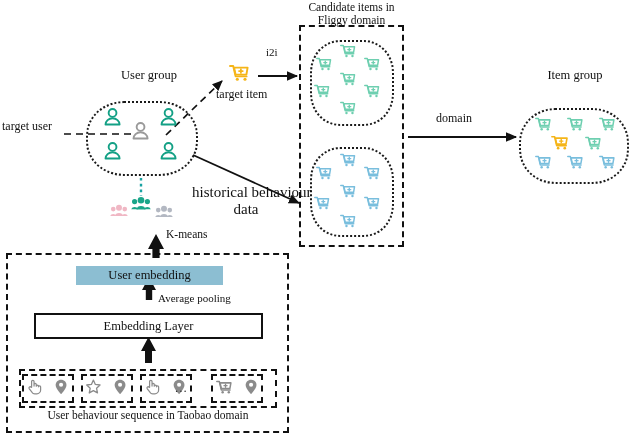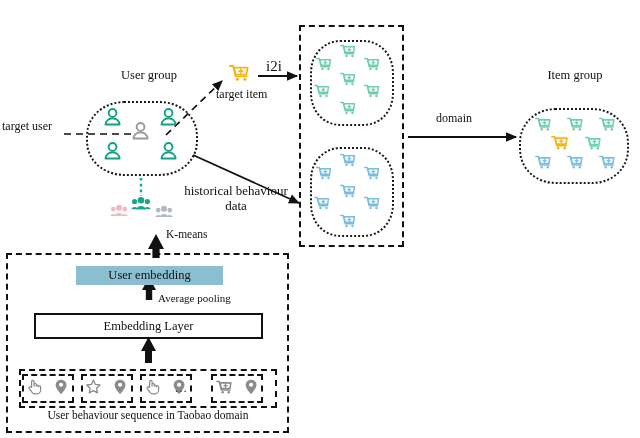--- a/index.html
+++ b/index.html
@@ -35,22 +35,22 @@
       border:2px solid #111;background:#fff;box-sizing:border-box;}
   #behaviour-seq-box{position:absolute;left:19px;top:369px;width:258px;height:39px;
       border:2.2px dashed #111;box-sizing:border-box;}
   .beh-item{position:absolute;top:374px;width:52px;height:29px;border:2px dashed #111;
       box-sizing:border-box;display:flex;align-items:center;justify-content:space-around;}
 
   
   #t-user-group{left:104px;top:68px;width:90px;font-size:12.5px;}
   #t-target-user{left:2px;top:120px;font-size:12px;}
   #t-target-item{left:216px;top:88px;font-size:12px;}
-  #t-i2i{left:266px;top:58px;font-size:15px;}
-  #t-hist{left:182px;top:184px;width:108px;font-size:13px;}
+  #t-i2i{left:266px;top:46px;font-size:11px;}
+  #t-hist{left:192px;top:184px;width:108px;font-size:15px;}
   #t-kmeans{left:166px;top:228px;font-size:11.5px;}
   #t-candidate{left:294px;top:1px;width:115px;font-size:11.5px;}
   #t-filter{left:436px;top:112px;font-size:12px;}
   #t-itemgroup{left:534px;top:68px;width:82px;font-size:12.5px;}
   #t-userembed{left:76px;top:266px;width:147px;font-size:12.5px;line-height:19px;}
   #t-avgpool{left:158px;top:292px;font-size:11px;}
   #t-emblayer{left:34px;top:313px;width:229px;font-size:12.5px;line-height:26px;}
   #t-behseq{left:19px;top:409px;width:258px;font-size:11.5px;}
   #t-dots{left:175px;top:381px;font-size:13px;letter-spacing:1px;color:#333;}
 
@@ -306,20 +306,22 @@
 
   <div class="lbl" id="t-target-item">target item</div>
 
   <div class="lbl" id="t-i2i">i2i</div>
 
   <div class="lbl c" id="t-hist">historical behaviour
 data</div>
 
   <div class="lbl" id="t-kmeans">K-means</div>
 
+  <div class="lbl c" id="t-candidate">Candidate items in
+Fliggy domain</div>
 
   <div class="lbl" id="t-filter">domain</div>
 
   <div class="lbl c" id="t-itemgroup">Item group</div>
 
   <div class="lbl c" id="t-userembed">User embedding</div>
 
   <div class="lbl" id="t-avgpool">Average pooling</div>
 
   <div class="lbl c" id="t-behseq">User behaviour sequence in Taobao domain</div>

